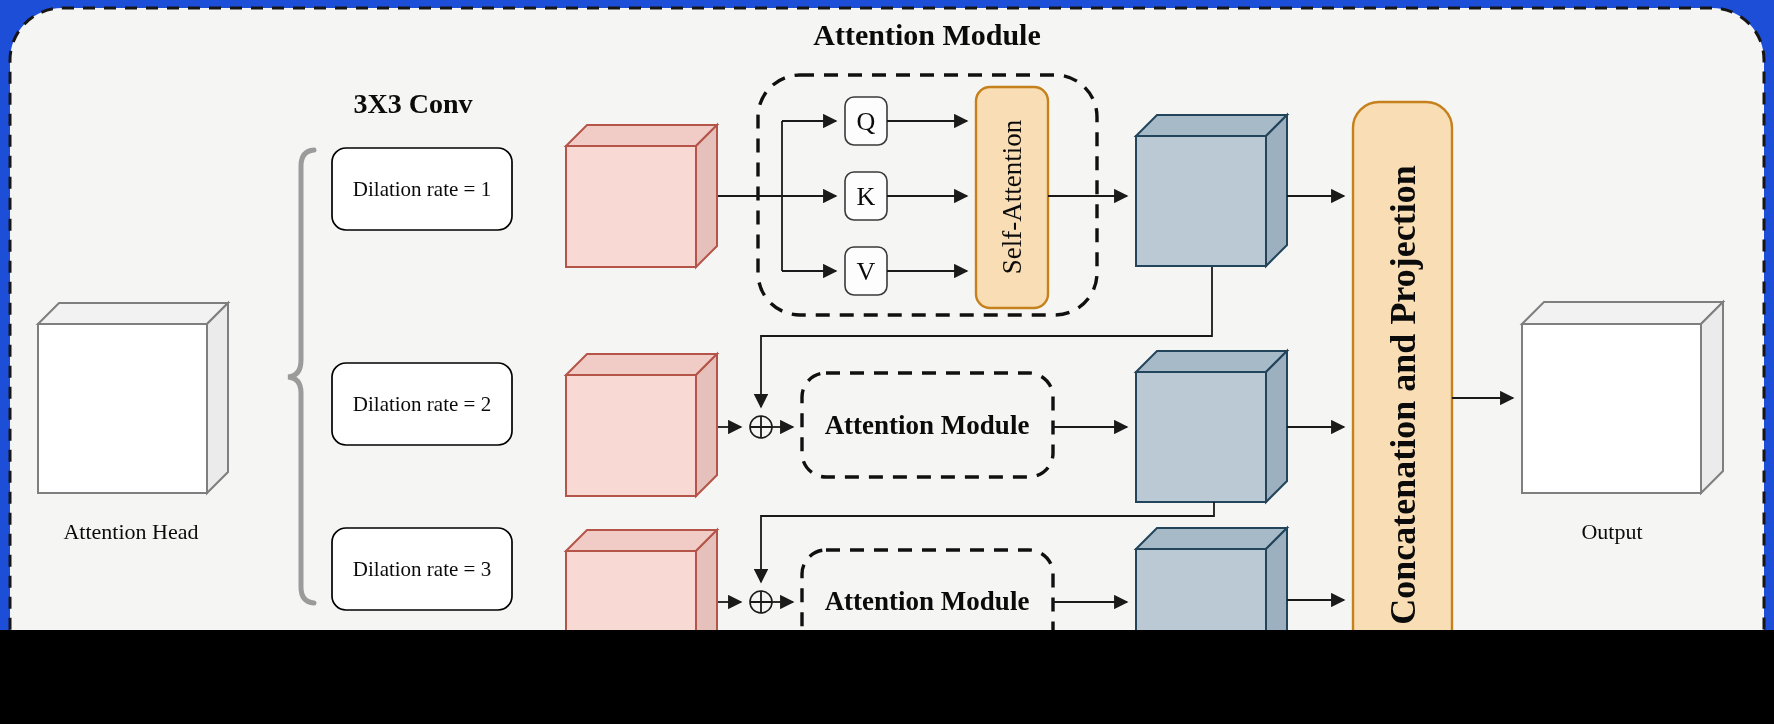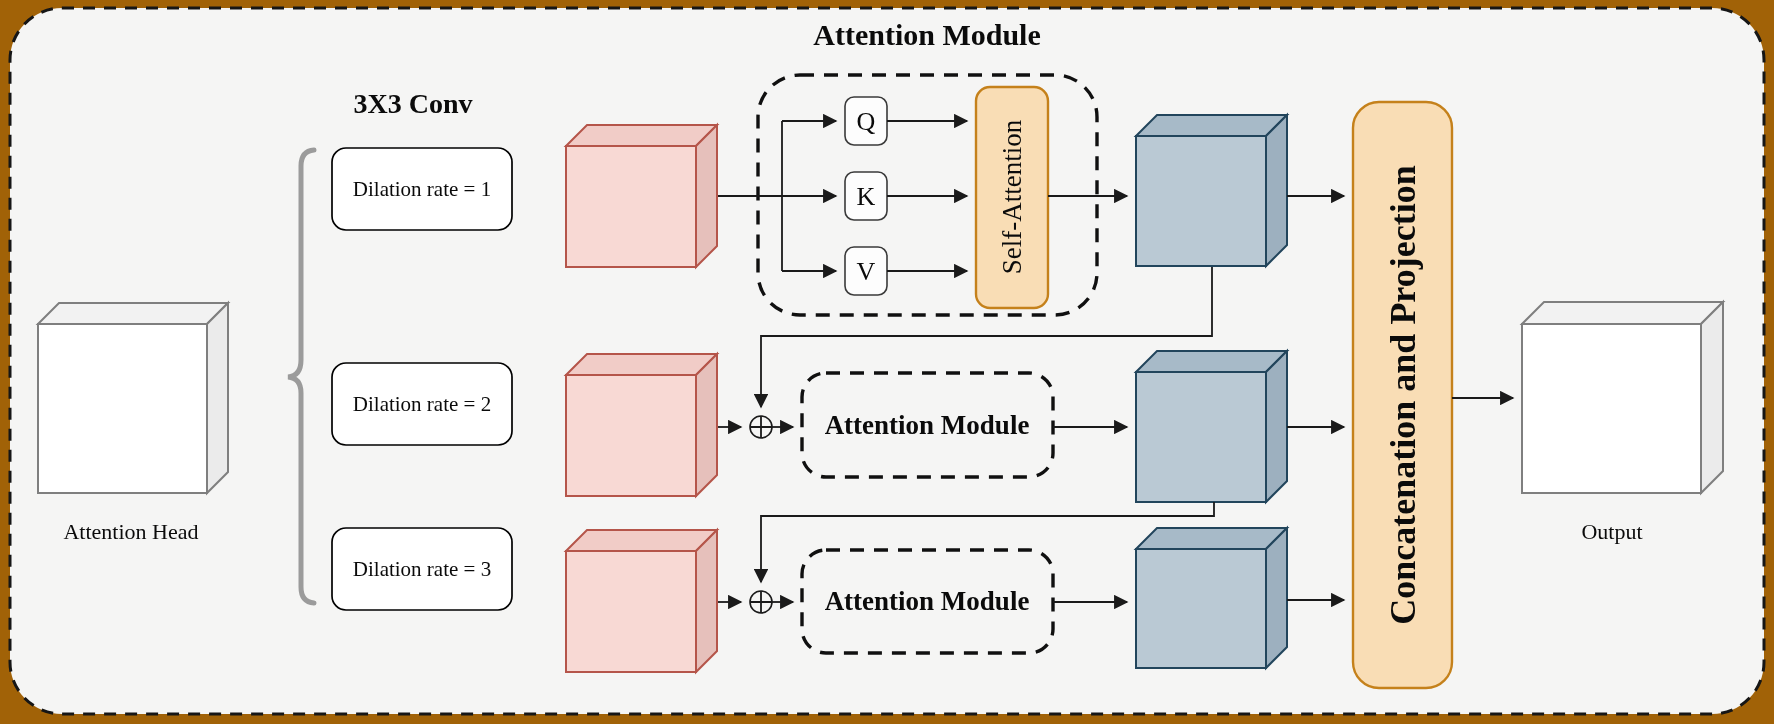--- a/index.html
+++ b/index.html
@@ -1,16 +1,16 @@
 <!DOCTYPE html>
 <html><head>
 <meta charset="utf-8">
 <style>
   html,body{margin:0;padding:0;background:#000;}
-  .stage{position:relative;width:1774px;height:724px;background:#a16207;font-family:"Liberation Serif","DejaVu Serif",serif;}
+  .stage{position:relative;width:1774px;height:630px;background:#1d4ed8;font-family:"Liberation Serif","DejaVu Serif",serif;}
   svg{display:block;}
   .panel{fill:#f5f5f4;stroke:#161616;stroke-width:3;stroke-dasharray:12 9;}
   .t-bold{font-weight:bold;fill:#0b0b0b;}
   .t{fill:#0b0b0b;}
   .pink-front{fill:#f8d9d4;stroke:#b5554a;stroke-width:2;}
   .pink-top{fill:#f1ccc7;stroke:#b5554a;stroke-width:2;}
   .pink-right{fill:#e6c0bb;stroke:#b5554a;stroke-width:2;}
   .blue-front{fill:#bac9d4;stroke:#22455c;stroke-width:2;}
   .blue-top{fill:#a7bac8;stroke:#22455c;stroke-width:2;}
   .blue-right{fill:#9db0bf;stroke:#22455c;stroke-width:2;}

